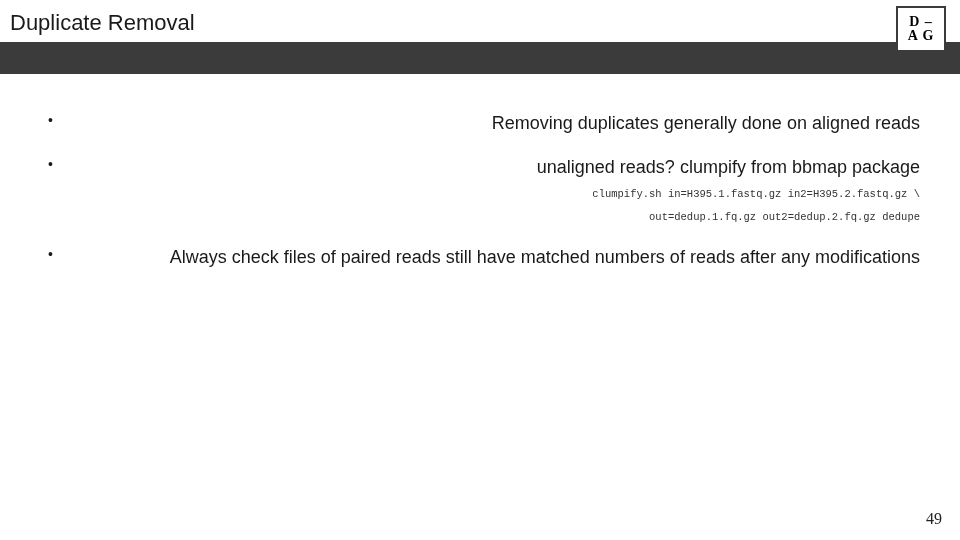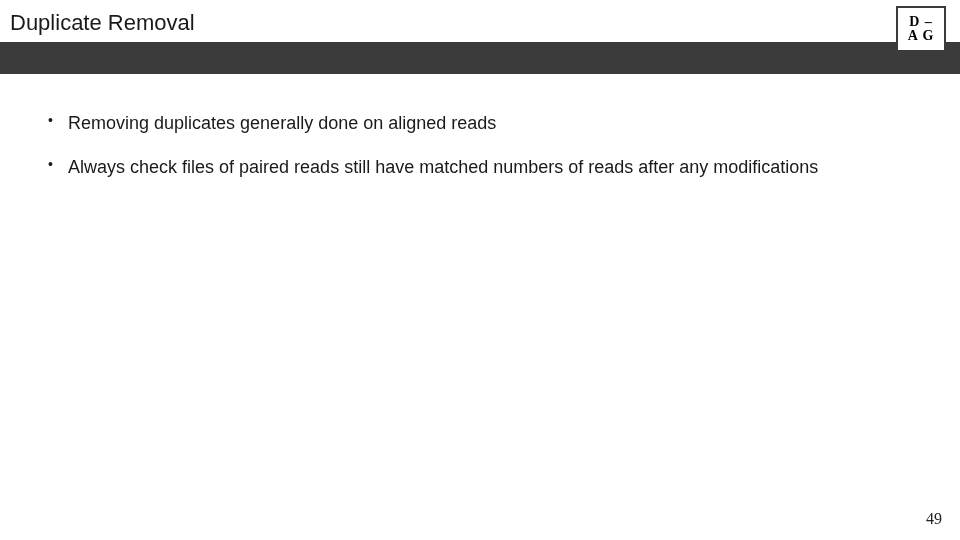--- a/index.html
+++ b/index.html
@@ -6,21 +6,21 @@
   html, body { width: 960px; height: 540px; font-family: "Segoe UI", "Helvetica Neue", Arial, sans-serif; background: #fff; color: #000; }
   .slide { position: relative; width: 960px; height: 540px; overflow: hidden; }
   
   .header { position: relative; width: 100%; }
   .header .title { padding: 10px 0 6px 10px; font-size: 22px; color: #1a1a1a; }
   .header .band { height: 32px; background: #3b3b3b; }
   .logo-box { position: absolute; top: 6px; right: 14px; width: 50px; height: 46px; border: 2px solid #3b3b3b; background: #fff; display: flex; flex-direction: column; justify-content: center; align-items: center; font-family: Georgia, 'Times New Roman', serif; font-weight: 600; line-height: 1; }
   .logo-box .row { font-size: 14px; letter-spacing: 1px; }
   .content { position: absolute; top: 110px; left: 40px; right: 40px; }
   ul.main { list-style: none; }
-  ul.main > li { position: relative; padding-left: 28px; margin-bottom: 18px; font-size: 18px; color: #1a1a1a; line-height: 1.45; }
+  ul.main > li { position: relative; padding-left: 28px; margin-bottom: 18px; font-size: 18px; color: #1a1a1a; line-height: 1.45; text-align: right; }
   ul.main > li::before { content: "•"; position: absolute; left: 8px; top: 0; font-size: 14px; color: #1a1a1a; }
   .code { font-family: "Courier New", monospace; font-size: 10.5px; color: #333; margin: 6px 0 0 0; line-height: 1.6; white-space: pre; }
   ul.sub { list-style: none; margin-top: 4px; }
   ul.sub > li { position: relative; padding-left: 26px; font-size: 18px; }
   ul.sub > li::before { content: "•"; position: absolute; left: 8px; top: 0; font-size: 12px; }
   .mono-inline { font-family: "Courier New", monospace; font-size: 15px; }
   .pagenum { position: absolute; right: 18px; bottom: 12px; font-size: 16px; color: #222; font-family: Liberation Serif, serif; }
 </style>
 </head>
 <body>
@@ -34,20 +34,25 @@
       <div class="row">A G</div>
     </div>
   </div>
 
   <div class="content">
     <ul class="main">
       <li>
         <span>Removing duplicates generally done on aligned reads</span>
       </li>
       <li>
+        <span>unaligned reads? clumpify from bbmap package</span>
+        <div class="code">clumpify.sh in=H395.1.fastq.gz in2=H395.2.fastq.gz \</div>
+        <div class="code"> out=dedup.1.fq.gz out2=dedup.2.fq.gz dedupe</div>
+      </li>
+      <li>
         <span>Always check files of paired reads still have matched numbers of reads after any modifications</span>
       </li>
     </ul>
   </div>
 
   <div class="pagenum">49</div>
 
 </div>
 
 </body></html>

